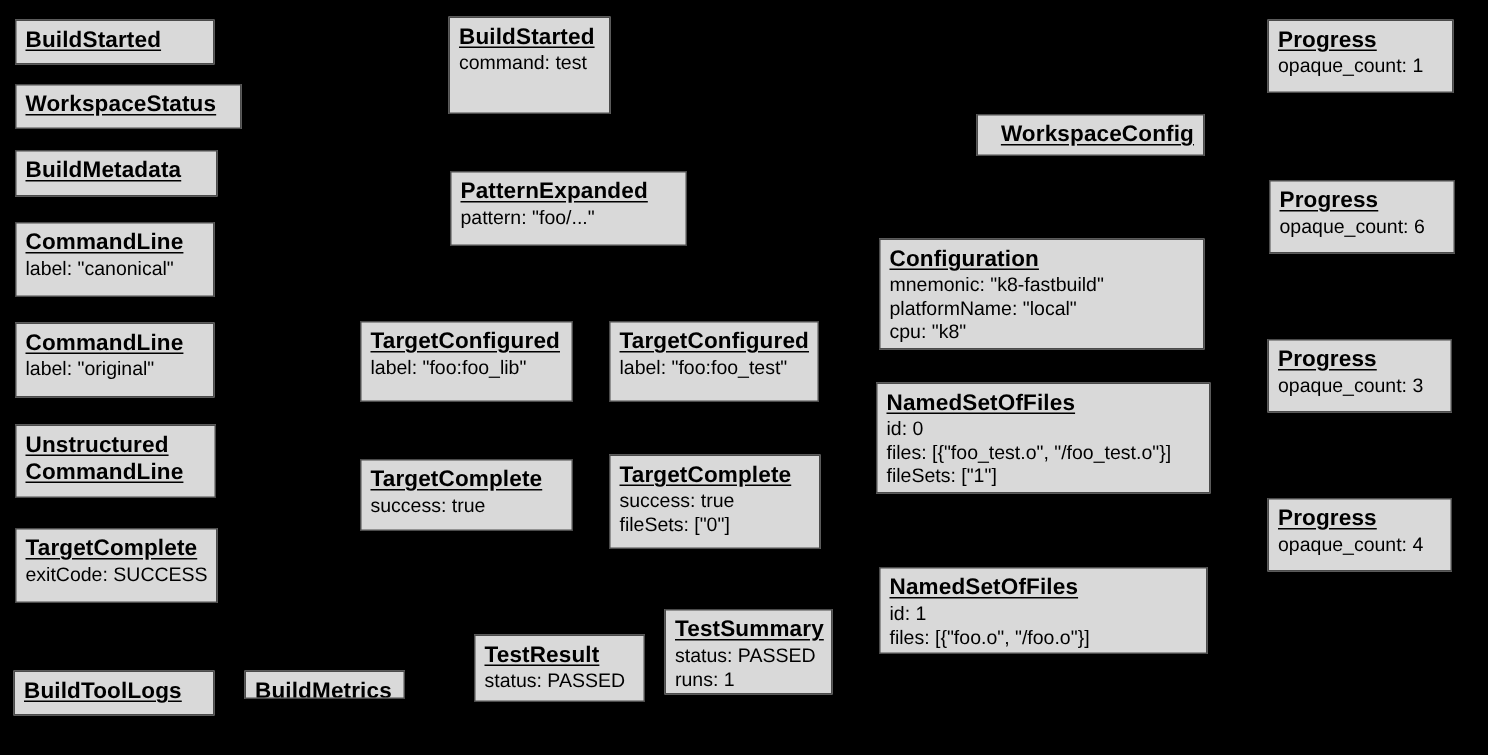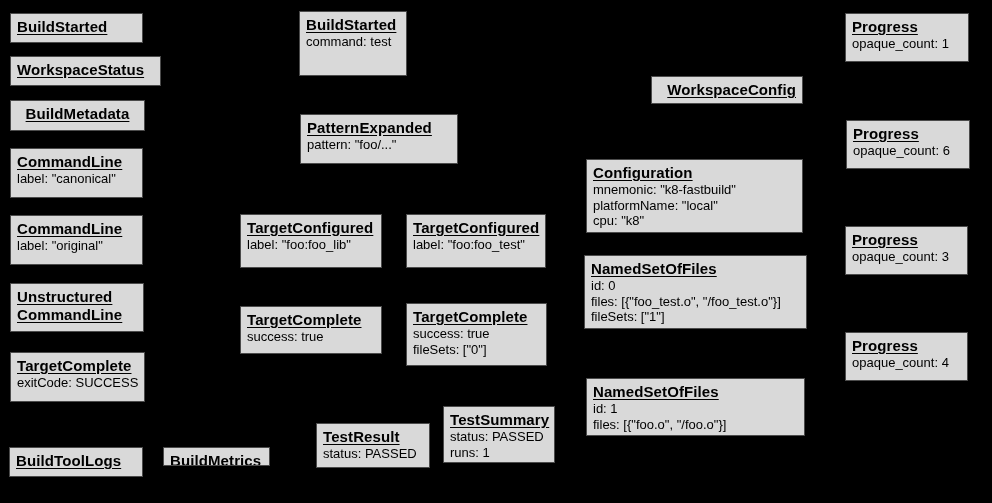--- a/index.html
+++ b/index.html
@@ -41,21 +41,21 @@
 </head>
 <body>
 
 <div class="canvas">
     <div class="node" style="left: 10px; top: 13px; width: 133px; height: 30px;">
       <div class="node-title">BuildStarted</div>
     </div>
     <div class="node" style="left: 10px; top: 56px; width: 151px; height: 30px;">
       <div class="node-title">WorkspaceStatus</div>
     </div>
-    <div class="node" style="left: 10px; top: 100px; width: 135px; height: 31px; text-align: center;">
+    <div class="node" style="left: 10px; top: 100px; width: 135px; height: 31px;">
       <div class="node-title">BuildMetadata</div>
     </div>
     <div class="node" style="left: 10px; top: 148px; width: 133px; height: 50px;">
       <div class="node-title">CommandLine</div>
       <div class="node-line">label: "canonical"</div>
     </div>
     <div class="node" style="left: 10px; top: 215px; width: 133px; height: 50px;">
       <div class="node-title">CommandLine</div>
       <div class="node-line">label: "original"</div>
     </div>

